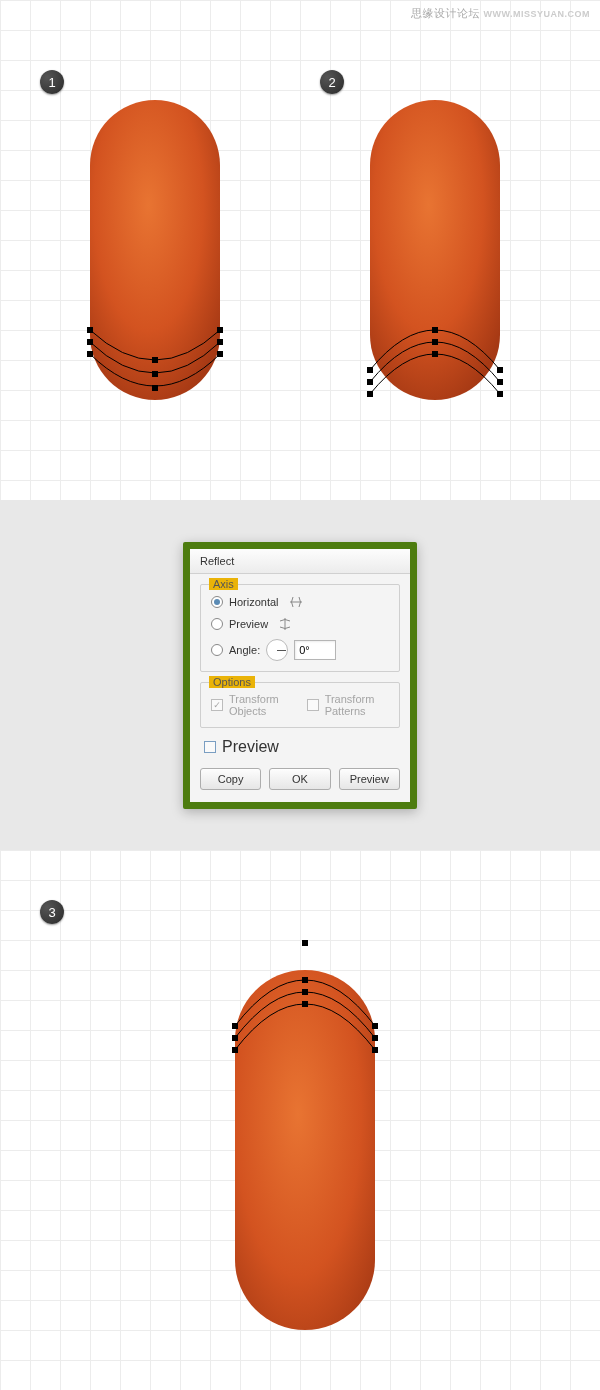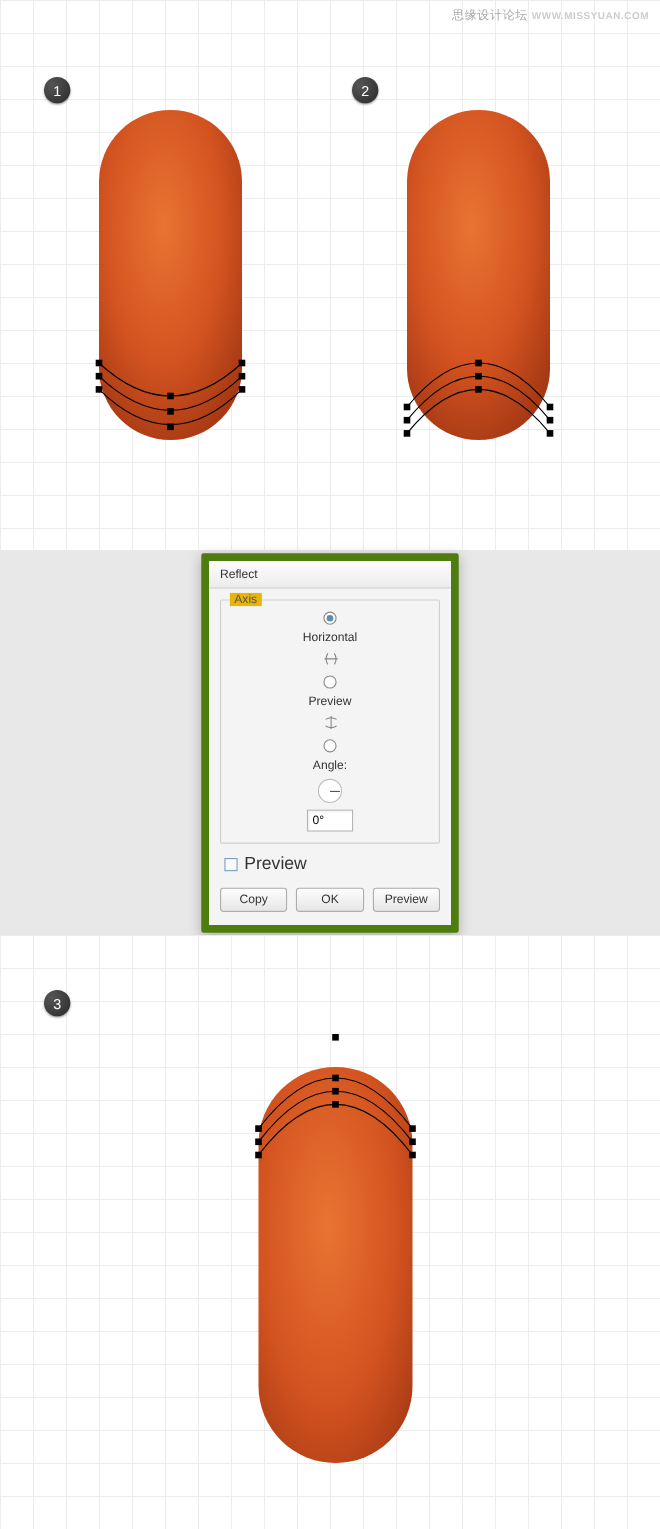--- a/index.html
+++ b/index.html
@@ -87,21 +87,20 @@
   padding: 0 4px;
   font-size: 11px;
   color: #555;
 }
 .radio-row {
   display: flex;
   align-items: center;
   gap: 6px;
   margin-bottom: 8px;
   font-size: 11px;
-  flex-direction: column;
 }
 .radio-row:last-child { margin-bottom: 0; }
 .radio {
   width: 12px; height: 12px;
   border: 1px solid #888;
   border-radius: 50%;
   background: #fff;
   display: inline-flex;
   align-items: center;
   justify-content: center;
@@ -296,20 +295,33 @@
           </span>
         </div>
         <div class="radio-row angle-wrap">
           <span class="radio"></span>
           <span>Angle:</span>
           <span class="angle-dial"></span>
           <input class="angle-input" value="0°" style="">
         </div>
       </div>
 
+      <div class="fieldset">
+        <div class="fieldset-legend">Options</div>
+        <div class="options-inner">
+          <div class="check-row">
+            <span class="checkbox checked"></span>
+            <span>Transform Objects</span>
+          </div>
+          <div class="check-row">
+            <span class="checkbox"></span>
+            <span>Transform Patterns</span>
+          </div>
+        </div>
+      </div>
 
       <div class="preview-row">
         <span class="checkbox"></span>
         <span>Preview</span>
       </div>
 
       <div class="btn-row">
         <div class="btn">
             <span>Copy</span>
           </div>

